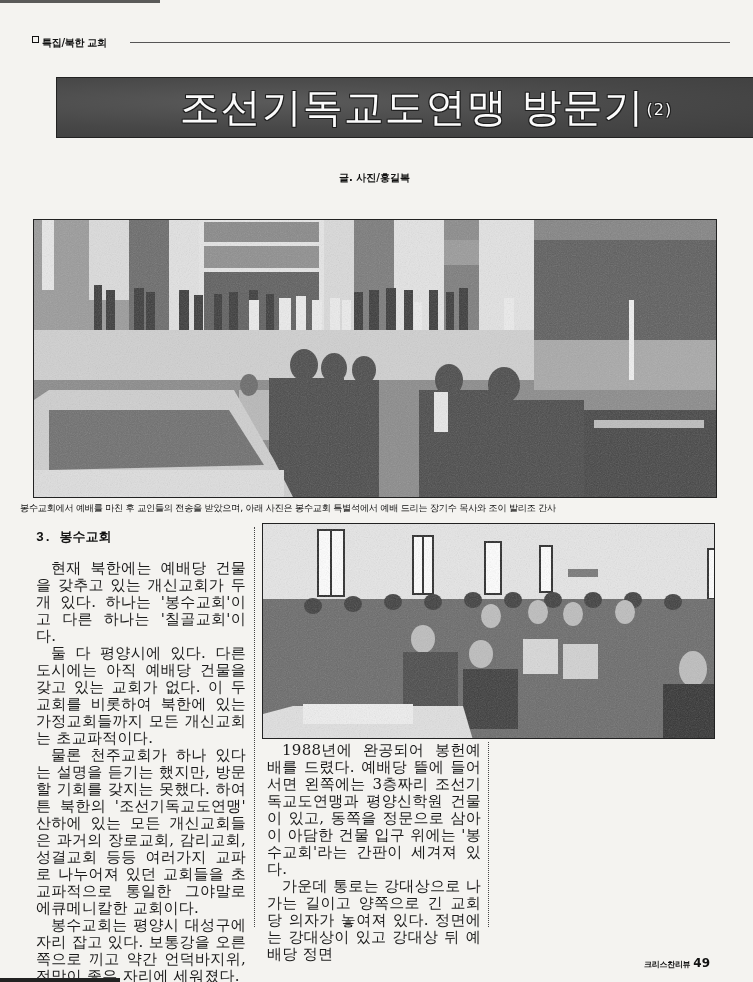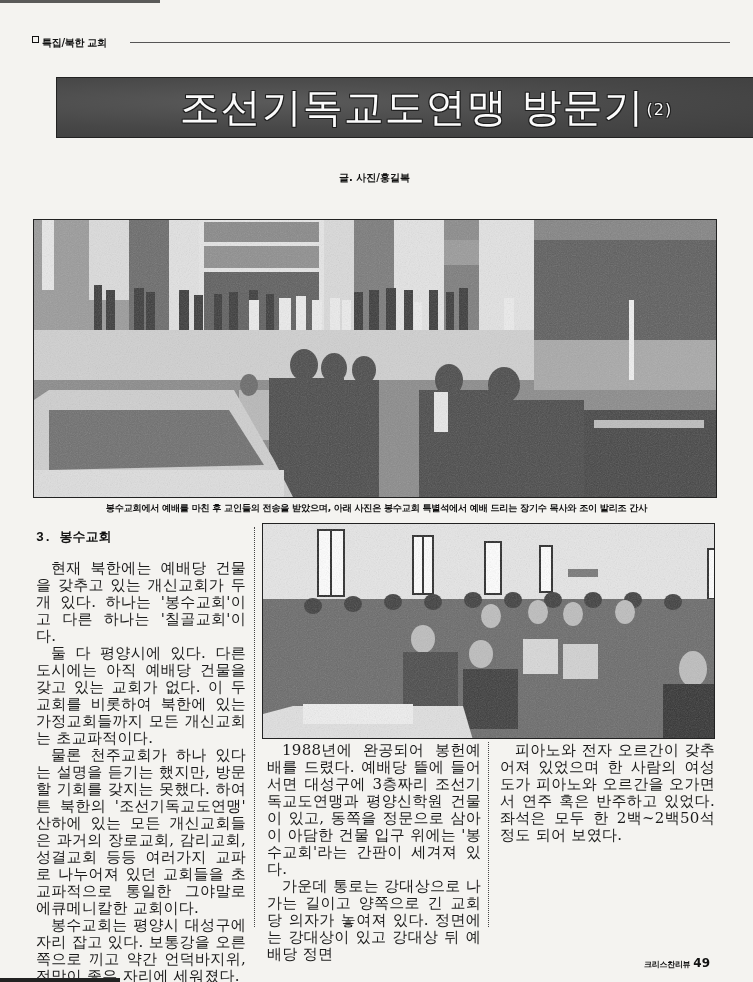--- a/index.html
+++ b/index.html
@@ -31,22 +31,22 @@
   }
   .title-num { font-size:16px; vertical-align:6px; margin-left:2px; }
   .byline {
     left:0; width:749px; top:171px; text-align:center;
     font-family:"DejaVu Sans", sans-serif; font-weight:bold; font-size:10px; color:#111;
   }
   .photo { overflow:hidden; border:1px solid #222; box-sizing:border-box; }
   .photo1 { left:33px; top:219px; width:684px; height:279px; background:#8a8a8a; }
   .photo2 { left:262px; top:523px; width:453px; height:216px; background:#7c7c7c; }
   .caption {
-    left:20px; width:713px; top:502px; text-align:center;
-    font-family:"DejaVu Sans", sans-serif; font-size:9.2px; letter-spacing:-0.3px; color:#111;font-weight:bold;
+    left:20px; width:713px; top:502px; text-align:left;
+    font-family:"DejaVu Sans", sans-serif; font-size:9.2px; letter-spacing:-0.3px; color:#111;
   }
   .col { font-size:15px; line-height:17px; letter-spacing:0.3px; text-align:justify; color:#1a1a1a; }
   .col p { margin:0; text-indent:1em; }
   .col p.noind { text-indent:0; }
   .col1 { left:36px; top:560px; width:210px; }
   .col2 { left:267px; top:742px; width:214px; }
   .col3 { left:500px; top:742px; width:215px; }
   .subhead {
     left:36px; top:528px; font-family:Liberation Mono, monospace; font-weight:bold;
     font-size:13px; color:#111;
@@ -235,25 +235,24 @@
 </div>
 
 <div class="abs col col1">
   <p>현재 북한에는 예배당 건물을 갖추고 있는 개신교회가 두개 있다. 하나는 '봉수교회'이고 다른 하나는 '칠골교회'이다.</p>
   <p>둘 다 평양시에 있다. 다른 도시에는 아직 예배당 건물을 갖고 있는 교회가 없다. 이 두 교회를 비롯하여 북한에 있는 가정교회들까지 모든 개신교회는 초교파적이다.</p>
   <p>물론 천주교회가 하나 있다는 설명을 듣기는 했지만, 방문할 기회를 갖지는 못했다. 하여튼 북한의 '조선기독교도연맹' 산하에 있는 모든 개신교회들은 과거의 장로교회, 감리교회, 성결교회 등등 여러가지 교파로 나누어져 있던 교회들을 초교파적으로 통일한 그야말로 에큐메니칼한 교회이다.</p>
   <p>봉수교회는 평양시 대성구에 자리 잡고 있다. 보통강을 오른쪽으로 끼고 약간 언덕바지위, 전망이 좋은 자리에 세워졌다.</p>
 </div>
 
 <div class="abs col col2">
-  <p>1988년에 완공되어 봉헌예배를 드렸다. 예배당 뜰에 들어서면 대성구에 3층짜리 조선기독교도연맹과 평양신학원 건물이 있고, 동쪽을 정문으로 삼아 이 아담한 건물 입구 위에는 '봉수교회'라는 간판이 세겨져 있다.</p>
+  <p>1988년에 완공되어 봉헌예배를 드렸다. 예배당 뜰에 들어서면 왼쪽에는 3층짜리 조선기독교도연맹과 평양신학원 건물이 있고, 동쪽을 정문으로 삼아 이 아담한 건물 입구 위에는 '봉수교회'라는 간판이 세겨져 있다.</p>
   <p>가운데 통로는 강대상으로 나가는 길이고 양쪽으로 긴 교회당 의자가 놓여져 있다. 정면에는 강대상이 있고 강대상 뒤 예배당 정면</p>
 </div>
 
 <div class="abs col col3">
-  <p>피아노와 전자 오르간이 갖추어져 있었으며 한 사람의 여성도가 피아노와 오르간을 오가면서 연주 혹은 반주하고 있었다. 좌석은 모두 한 2백~2백50석 정도 되어 보였다.</p>
 </div>
 
 <div class="abs footer">
   <span class="mag">크리스찬리뷰</span><span class="pg">49</span>
 </div>
 
 <div class="abs scan-edge-bot"></div>
 
 </body></html>

